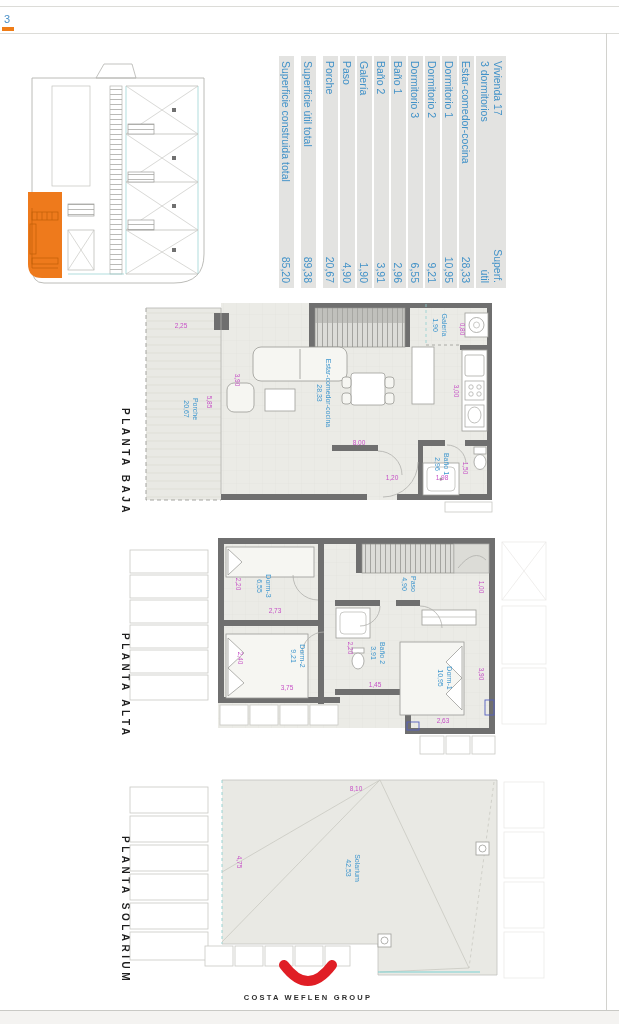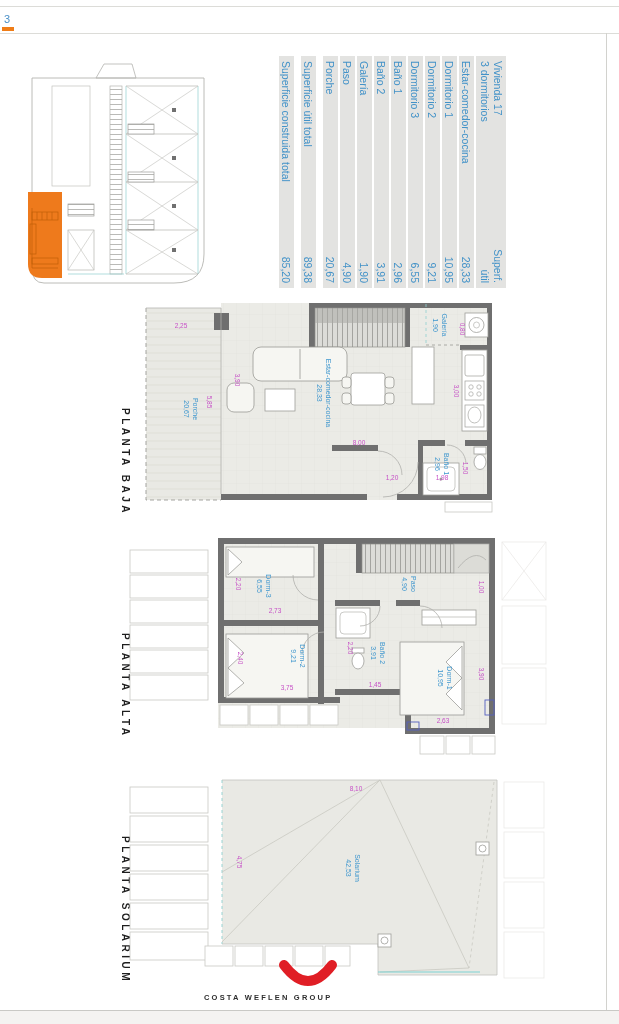--- a/index.html
+++ b/index.html
@@ -32,21 +32,21 @@
   svg text{font-family:"Liberation Sans",sans-serif;}
   .room{fill:#3e96ce;font-size:7px;}
   .dim{fill:#c64fc6;font-size:6.5px;}
   .wall{fill:#6f6f6f;}
   .furn{fill:#f6f6f2;stroke:#9a9a96;stroke-width:0.8;}
   .furnw{fill:#ffffff;stroke:#9e9e9a;stroke-width:0.8;}
   .thin{fill:none;stroke:#b0b0ac;stroke-width:0.8;}
   .ghost{opacity:0.5;}
 
   #logo-arc{left:276px;top:957px;}
-  #logo-text{position:absolute;left:204px;top:993px;width:172px;text-align:left;
+  #logo-text{position:absolute;left:222px;top:993px;width:172px;text-align:center;
              font-size:7.5px;font-weight:bold;letter-spacing:2.2px;color:#2e2e2e;}
 </style>
 </head>
 <body>
 
 <div id="page">
 
   <div class="hline" style="top:6px"></div>
   <div class="hline" style="top:33px"></div>
   <div id="corner-mark">3</div>

